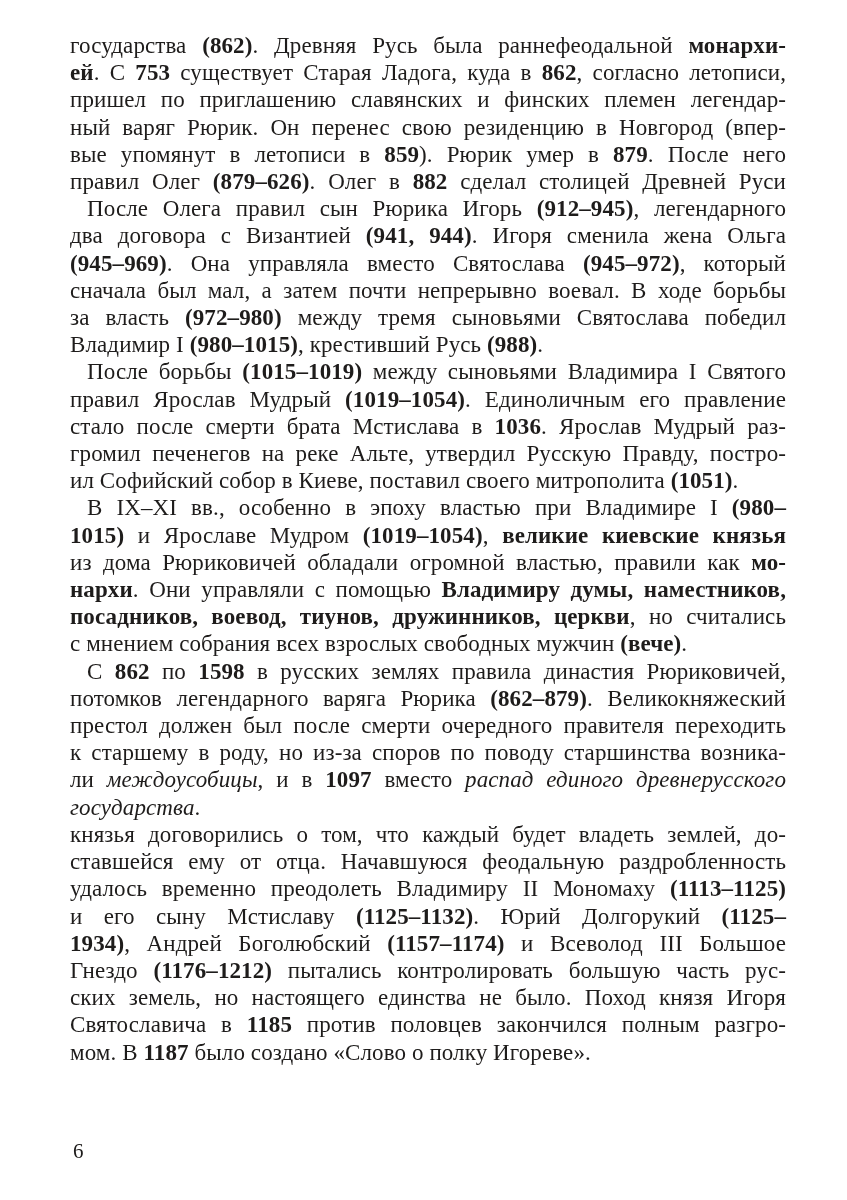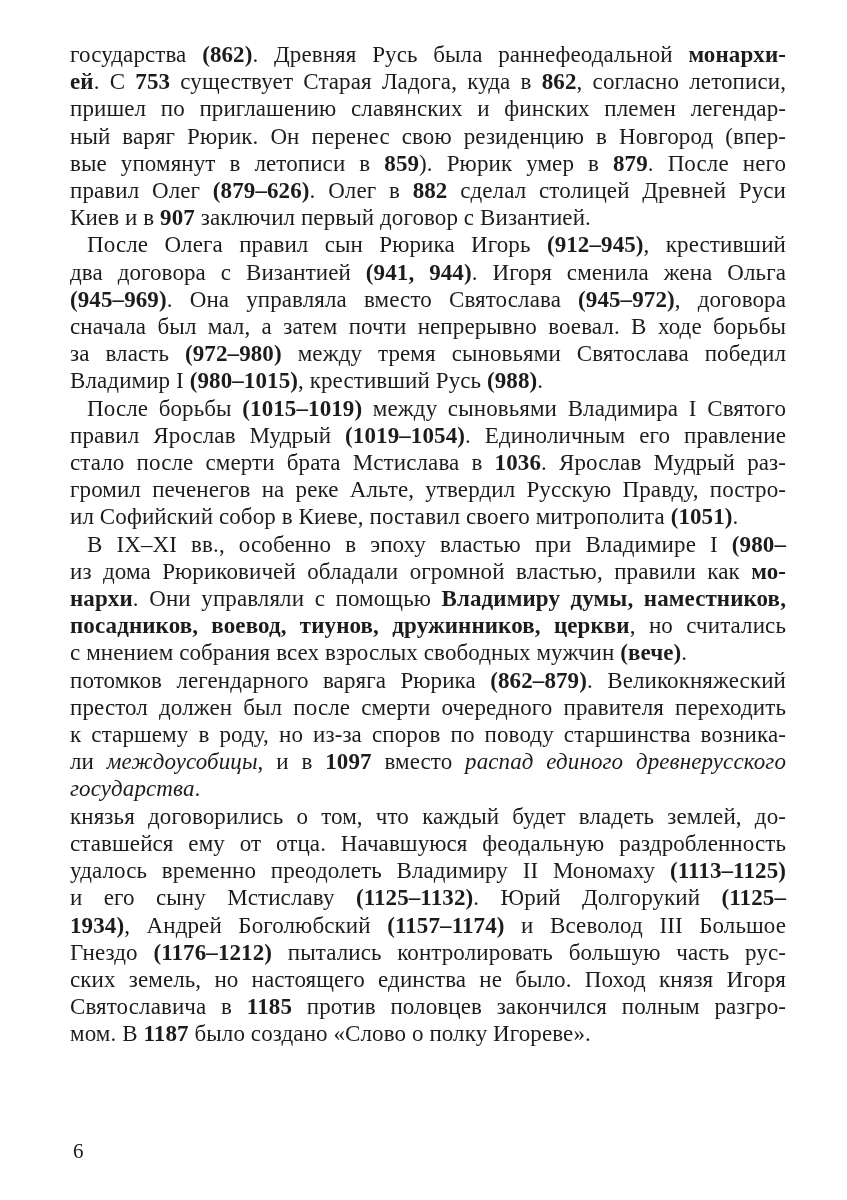--- a/index.html
+++ b/index.html
@@ -11,21 +11,21 @@
     height: 1200px;
     background: #ffffff;
     position: relative;
     font-family: "Liberation Serif", "DejaVu Serif", serif;
     color: #1e1c1b;
     overflow: hidden;
   }
   .text-block {
     position: absolute;
     left: 70px;
-    top: 41px;
+    top: 32px;
     width: 716px;
     font-size: 23px;
     line-height: 27.2px;
     letter-spacing: 0.1px;
   }
   .line {
     text-align: justify;
     text-align-last: justify;
     text-justify: inter-word;
     white-space: normal;
@@ -50,37 +50,38 @@
 </head>
 <body>
 
 <div class="text-block">
     <div class="line"><span>государства </span><span class="b">(862)</span><span>. Древняя Русь была раннефеодальной </span><span class="b">монархи-</span></div>
     <div class="line"><span class="b">ей</span><span>. С </span><span class="b">753</span><span> существует Старая Ладога, куда в </span><span class="b">862</span><span>, согласно летописи,</span></div>
     <div class="line"><span>пришел по приглашению славянских и финских племен легендар-</span></div>
     <div class="line"><span>ный варяг Рюрик. Он перенес свою резиденцию в Новгород (впер-</span></div>
     <div class="line"><span>вые упомянут в летописи в </span><span class="b">859</span><span>). Рюрик умер в </span><span class="b">879</span><span>. После него</span></div>
     <div class="line"><span>правил Олег </span><span class="b">(879–626)</span><span>. Олег в </span><span class="b">882</span><span> сделал столицей Древней Руси</span></div>
-    <div class="line last"><span>Киев и в </span><span class="b">907</span><span> заключил первый договор с Византией.</span></div>
-    <div class="line indent"><span>После Олега правил сын Рюрика Игорь </span><span class="b">(912–945)</span><span>, крестивший</span></div>
+    <div class="line indent"><span>После Олега правил сын Рюрика Игорь </span><span class="b">(912–945)</span><span>, легендарного</span></div>
     <div class="line"><span>два договора с Византией </span><span class="b">(941, 944)</span><span>. Игоря сменила жена Ольга</span></div>
-    <div class="line"><span class="b">(945–969)</span><span>. Она управляла вместо Святослава </span><span class="b">(945–972)</span><span>, договора</span></div>
+    <div class="line"><span class="b">(945–969)</span><span>. Она управляла вместо Святослава </span><span class="b">(945–972)</span><span>, который</span></div>
     <div class="line"><span>сначала был мал, а затем почти непрерывно воевал. В ходе борьбы</span></div>
     <div class="line"><span>за власть </span><span class="b">(972–980)</span><span> между тремя сыновьями Святослава победил</span></div>
     <div class="line last"><span>Владимир I </span><span class="b">(980–1015)</span><span>, крестивший Русь </span><span class="b">(988)</span><span>.</span></div>
     <div class="line indent"><span>После борьбы </span><span class="b">(1015–1019)</span><span> между сыновьями Владимира I Святого</span></div>
     <div class="line"><span>правил Ярослав Мудрый </span><span class="b">(1019–1054)</span><span>. Единоличным его правление</span></div>
     <div class="line"><span>стало после смерти брата Мстислава в </span><span class="b">1036</span><span>. Ярослав Мудрый раз-</span></div>
     <div class="line"><span>громил печенегов на реке Альте, утвердил Русскую Правду, постро-</span></div>
     <div class="line last"><span>ил Софийский собор в Киеве, поставил своего митрополита </span><span class="b">(1051)</span><span>.</span></div>
     <div class="line indent"><span>В IX–XI вв., особенно в эпоху властью при Владимире I </span><span class="b">(980–</span></div>
+    <div class="line"><span class="b">1015)</span><span> и Ярославе Мудром </span><span class="b">(1019–1054)</span><span>, </span><span class="b">великие киевские князья</span></div>
     <div class="line"><span>из дома Рюриковичей обладали огромной властью, правили как </span><span class="b">мо-</span></div>
     <div class="line"><span class="b">нархи</span><span>. Они управляли с помощью </span><span class="b">Владимиру думы, наместников,</span></div>
     <div class="line"><span class="b">посадников, воевод, тиунов, дружинников, церкви</span><span>, но считались</span></div>
     <div class="line last"><span>с мнением собрания всех взрослых свободных мужчин </span><span class="b">(вече)</span><span>.</span></div>
+    <div class="line indent"><span>С </span><span class="b">862</span><span> по </span><span class="b">1598</span><span> в русских землях правила династия Рюриковичей,</span></div>
     <div class="line"><span>потомков легендарного варяга Рюрика </span><span class="b">(862–879)</span><span>. Великокняжеский</span></div>
     <div class="line"><span>престол должен был после смерти очередного правителя переходить</span></div>
     <div class="line"><span>к старшему в роду, но из-за споров по поводу старшинства возника-</span></div>
     <div class="line"><span>ли </span><span class="i">междоусобицы</span><span>, и в </span><span class="b">1097</span><span> вместо </span><span class="i">распад единого древнерусского</span></div>
     <div class="line last"><span class="i">государства</span><span>.</span></div>
     <div class="line"><span>князья договорились о том, что каждый будет владеть землей, до-</span></div>
     <div class="line"><span>ставшейся ему от отца. Начавшуюся феодальную раздробленность</span></div>
     <div class="line"><span>удалось временно преодолеть Владимиру II Мономаху </span><span class="b">(1113–1125)</span></div>
     <div class="line"><span>и его сыну Мстиславу </span><span class="b">(1125–1132)</span><span>. Юрий Долгорукий </span><span class="b">(1125–</span></div>
     <div class="line"><span class="b">1934)</span><span>, Андрей Боголюбский </span><span class="b">(1157–1174)</span><span> и Всеволод III Большое</span></div>

